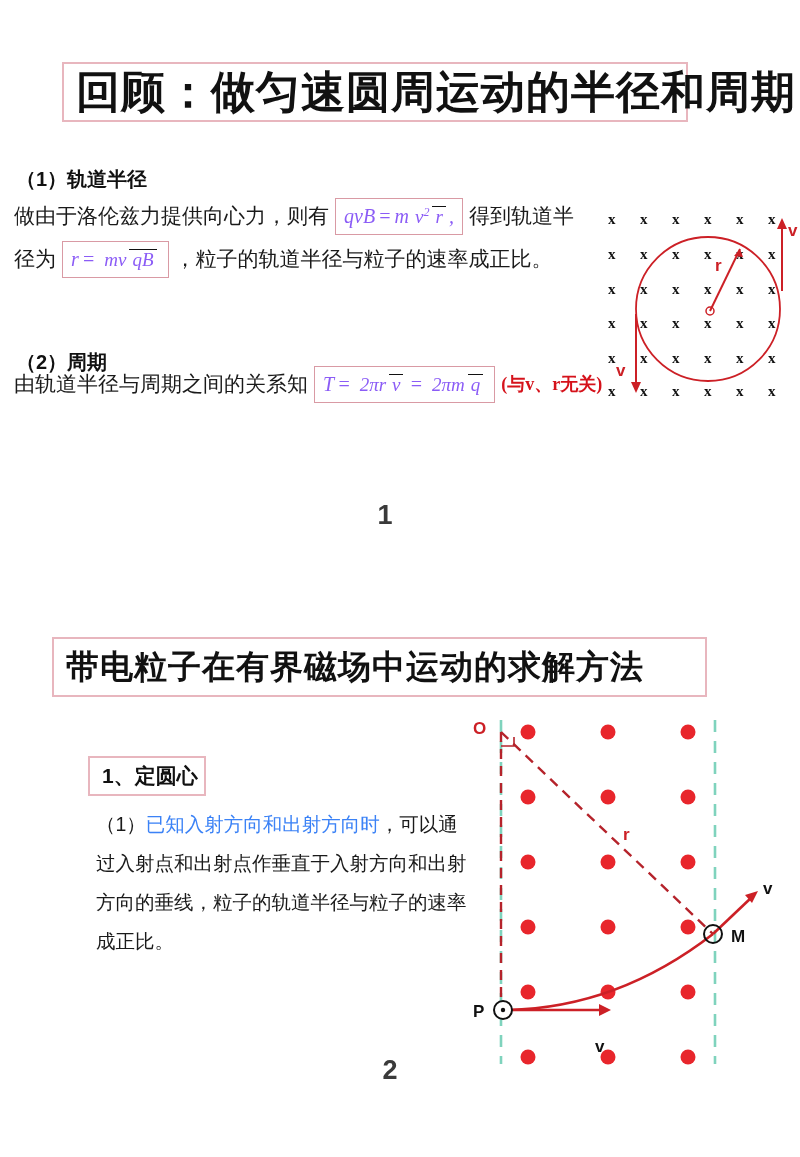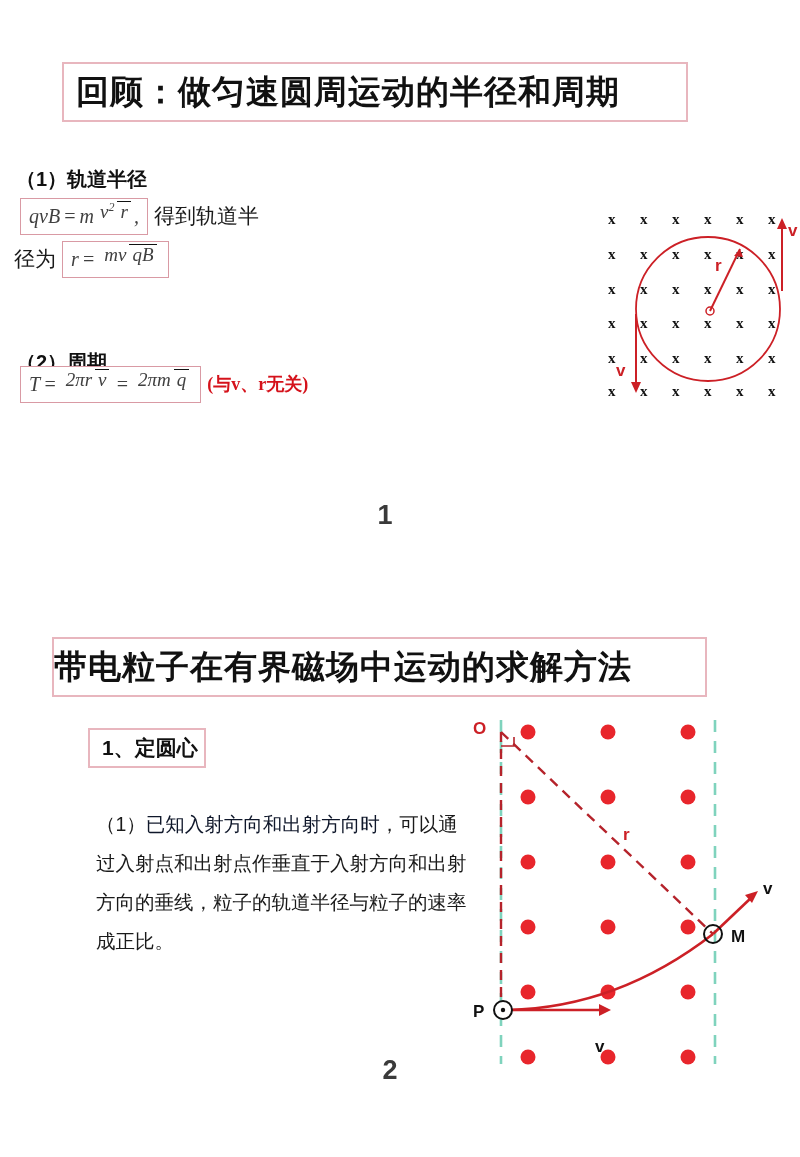--- a/index.html
+++ b/index.html
@@ -38,24 +38,25 @@
   .title-box .title-text {
     font-weight: bold;
     color: #111111;
     letter-spacing: 1px;
     white-space: nowrap;
   }
   #title-1 {
     left: 62px; top: 62px; width: 626px; height: 60px;
     padding-left: 12px;
   }
-  #title-1 .title-text { font-size: 33px; }
+  #title-1 .title-text { font-size: 44px; }
 
   #title-2 {
     left: 52px; top: 637px; width: 655px; height: 60px;
+    padding-left: 12px;
   }
   #title-2 .title-text { font-size: 33px; }
 
   
   .sec-heading {
     position: absolute;
     font-size: 20px;
     font-weight: bold;
     color: #111111;
     white-space: nowrap;
@@ -68,20 +69,21 @@
     border: 2px solid #e8b6be;
     background: #fff;
     box-sizing: border-box;
     display: flex;
     align-items: center;
     padding: 16px 12px;
     font-size: 21px;
     font-weight: bold;
     color: #111;
     white-space: nowrap;
+    margin-top: 28px;
   }
   #sub-1 { left: 88px; top: 728px; width: 118px; height: 40px; }
 
   
   .para {
     position: absolute;
     font-size: 21px;
     line-height: 1.55;
     color: #1a1a1a;
   }
@@ -103,24 +105,24 @@
     border: 1.6px solid #d99aa4;
     padding: 2px 8px;
     margin: 0 6px;
     background: #fff;
     box-sizing: border-box;
   }
   .math {
     font-family: "Liberation Serif", "DejaVu Serif", serif;
     font-style: italic;
     font-size: 20px;
-    color: #404040;
+    color: #8b5cf6;
     white-space: nowrap;
     display: inline-flex;
-    align-items: flex-start;
+    align-items: center;
   }
   .frac {
     display: inline-flex;
     flex-direction: row;
     align-items: center;
     vertical-align: middle;
     margin: 0 3px;
     line-height: 1.05;
   }
   .frac .num { padding: 0 3px; font-size: 19px; }
@@ -136,21 +138,21 @@
   }
 
   
   #para-3 {
     position: absolute;
     left: 96px; top: 805px; width: 380px;
     font-size: 19.5px;
     line-height: 2.0;
     color: #1a1a1a;
   }
-  #para-3 .hl { color: #0f172a; }
+  #para-3 .hl { color: #3b82f6; }
 
   
   .page-num {
     position: absolute;
     font-size: 27px;
     font-weight: bold;
     color: #3a3a3a;
     text-align: center;
     width: 60px;
   }
@@ -189,20 +191,21 @@
 <div class="slide" id="slide-1">
 
   <div class="title-box" id="title-1">
     <span class="title-text">回顾：做匀速圆周运动的半径和周期</span>
   </div>
 
   <div class="sec-heading" id="sec-1">（1）轨道半径</div>
 
   <div class="para" id="para-1">
     <div class="inline-row">
+      <span>做由于洛伦兹力提供向心力，则有</span>
       <span class="formula-box">
         <span class="math">
           <span>qvB</span>
           <span style="padding:0 3px">=</span>
           <span>m</span>
           <span class="frac">
             <span class="num"><span>v</span><span class="sup">2</span></span>
             <span class="den">r</span>
           </span>
           <span>,</span>
@@ -216,27 +219,29 @@
       <span class="formula-box">
         <span class="math">
           <span>r</span>
           <span style="padding:0 3px">=</span>
           <span class="frac">
             <span class="num">mv</span>
             <span class="den">qB</span>
           </span>
         </span>
       </span>
+      <span>，粒子的轨道半径与粒子的速率成正比。</span>
     </div>
   </div>
 
   <div class="sec-heading" id="sec-2">（2）周期</div>
 
   <div class="para" id="para-2">
     <div class="inline-row">
+      <span>由轨道半径与周期之间的关系知</span>
       <span class="formula-box">
         <span class="math">
           <span>T</span>
           <span style="padding:0 3px">=</span>
           <span class="frac">
             <span class="num">2πr</span>
             <span class="den">v</span>
           </span>
           <span style="padding:0 3px">=</span>
           <span class="frac">

